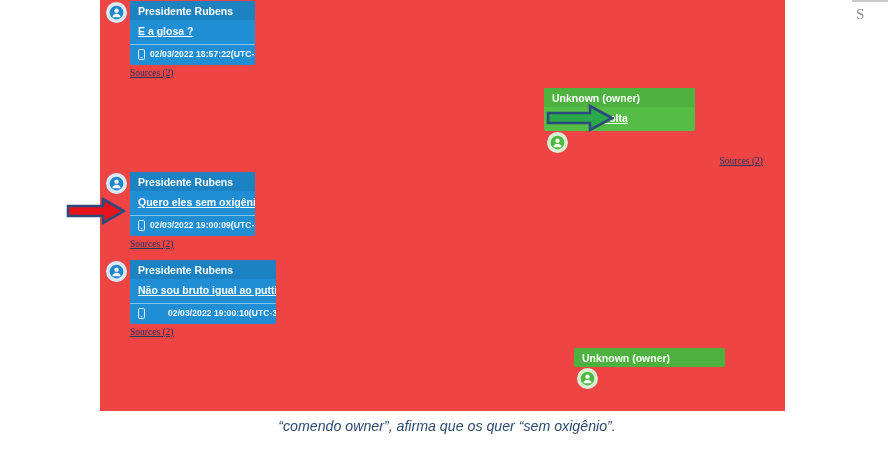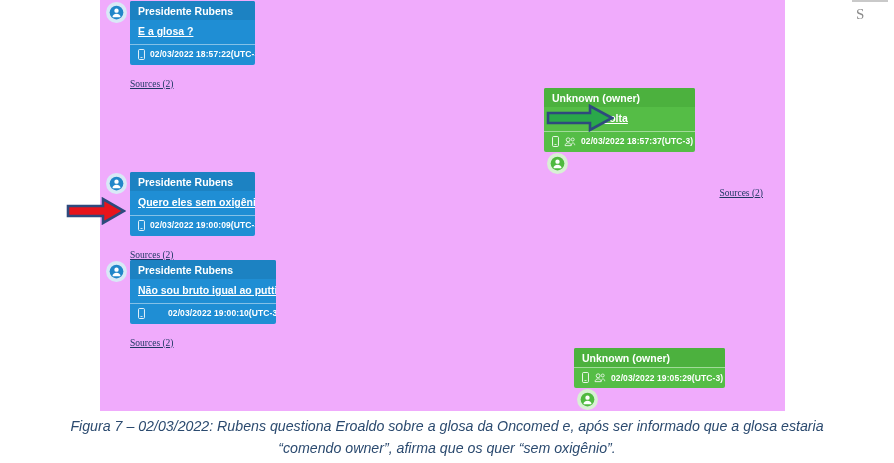--- a/index.html
+++ b/index.html
@@ -41,21 +41,21 @@
     font-family: "Liberation Serif", serif;
   }
 
   
   #chat-panel {
     position: absolute;
     left: 100px;
     top: 0px;
     width: 685px;
     height: 411px;
-    background: #f0abfc;
+    background: #ef4444;
     overflow: hidden;
   }
 
   
   .msg-group {
     position: absolute;
   }
   .msg-row {
     display: flex;
     align-items: flex-start;
@@ -124,21 +124,21 @@
   .bubble .footer .ts { letter-spacing: 0.1px; }
   .bubble .footer .ico { display: flex; align-items: center; }
   .bubble .footer svg { display: block; }
 
   
   .sources {
     font-size: 9.5px;
     color: #1f3864;
     text-decoration: underline;
     display: inline-block;
-    margin-top: 14px;
+    margin-top: 3px;
     cursor: pointer;
     font-family: "Liberation Serif", serif;
   }
   .sources-wrap { display: flex; }
   .sources-wrap.left  { justify-content: flex-start; }
   .sources-wrap.right { justify-content: flex-end; }
 
   
   .arrow { position: absolute; }
   .arrow svg { display: block; }
@@ -195,37 +195,20 @@
     <div class="sources-wrap left" style="margin-left:24px;">
       <span class="sources">Sources (2)</span>
     </div>
   </div>
 
   <div class="msg-group" style="left:444px; top:88px; width:235px;">
     <div class="msg-row outgoing">
       <div class="bubble green" style="width:151px;">
         <div class="sender">Unknown (owner)</div>
         <div class="body">Comendo solta</div>
-        <div class="footer">
-          <span class="ico">
-            <svg width="7" height="11" viewBox="0 0 10 16">
-                <rect x="0.7" y="0.7" width="8.6" height="14.6" rx="1.6" fill="none" stroke="#ffffff" stroke-width="1.3"></rect>
-                <rect x="3.3" y="12.1" width="3.4" height="1.1" rx="0.5" fill="#ffffff"></rect>
-              </svg>
-          </span>
-          <span class="ico">
-            <svg width="12" height="11" viewBox="0 0 18 14">
-              <circle cx="6.2" cy="4.4" r="2.9" fill="none" stroke="#ffffff" stroke-width="1.2"></circle>
-              <path d="M1.6 13.2c0-2.6 2.1-4.2 4.6-4.2s4.6 1.6 4.6 4.2z" fill="none" stroke="#ffffff" stroke-width="1.2"></path>
-              <circle cx="13.1" cy="4.0" r="2.2" fill="none" stroke="#ffffff" stroke-width="1.1"></circle>
-              <path d="M10.9 12.6c0-2.1 1.1-3.4 2.6-3.4 1.5 0 2.6 1.3 2.6 3.4" fill="none" stroke="#ffffff" stroke-width="1.1"></path>
-            </svg>
-          </span>
-          <span class="ts">02/03/2022 18:57:37(UTC-3)</span>
-        </div>
       </div>
       <div class="avatar green" style="margin-left:3px;">
         <svg width="15" height="15" viewBox="0 0 24 24" aria-hidden="true">
           <circle cx="12" cy="12" r="11" fill="#4fb93f"></circle>
           <circle cx="12" cy="9" r="3.5" fill="#ffffff"></circle>
           <path d="M5.5 19.5c0-3.6 2.9-5.6 6.5-5.6s6.5 2 6.5 5.6z" fill="#ffffff"></path>
         </svg>
       </div>
     </div>
     <div class="sources-wrap right" style="margin-right:16px;">
@@ -286,37 +269,20 @@
     </div>
     <div class="sources-wrap left" style="margin-left:24px;">
       <span class="sources">Sources (2)</span>
     </div>
   </div>
 
   <div class="msg-group" style="left:474px; top:348px; width:205px;">
     <div class="msg-row outgoing">
       <div class="bubble green" style="width:151px;">
         <div class="sender">Unknown (owner)</div>
-        <div class="footer">
-          <span class="ico">
-            <svg width="7" height="11" viewBox="0 0 10 16">
-                <rect x="0.7" y="0.7" width="8.6" height="14.6" rx="1.6" fill="none" stroke="#ffffff" stroke-width="1.3"></rect>
-                <rect x="3.3" y="12.1" width="3.4" height="1.1" rx="0.5" fill="#ffffff"></rect>
-              </svg>
-          </span>
-          <span class="ico">
-            <svg width="12" height="11" viewBox="0 0 18 14">
-              <circle cx="6.2" cy="4.4" r="2.9" fill="none" stroke="#ffffff" stroke-width="1.2"></circle>
-              <path d="M1.6 13.2c0-2.6 2.1-4.2 4.6-4.2s4.6 1.6 4.6 4.2z" fill="none" stroke="#ffffff" stroke-width="1.2"></path>
-              <circle cx="13.1" cy="4.0" r="2.2" fill="none" stroke="#ffffff" stroke-width="1.1"></circle>
-              <path d="M10.9 12.6c0-2.1 1.1-3.4 2.6-3.4 1.5 0 2.6 1.3 2.6 3.4" fill="none" stroke="#ffffff" stroke-width="1.1"></path>
-            </svg>
-          </span>
-          <span class="ts">02/03/2022 19:05:29(UTC-3)</span>
-        </div>
       </div>
       <div class="avatar green" style="margin-left:3px;">
         <svg width="15" height="15" viewBox="0 0 24 24" aria-hidden="true">
           <circle cx="12" cy="12" r="11" fill="#4fb93f"></circle>
           <circle cx="12" cy="9" r="3.5" fill="#ffffff"></circle>
           <path d="M5.5 19.5c0-3.6 2.9-5.6 6.5-5.6s6.5 2 6.5 5.6z" fill="#ffffff"></path>
         </svg>
       </div>
     </div>
   </div>
@@ -329,15 +295,14 @@
   </svg>
 </div>
 
 <div class="arrow" style="left:66px; top:197px;">
   <svg width="60" height="28" viewBox="0 0 60 28">
     <polygon points="2,9 37,9 37,2 58,14 37,26 37,19 2,19" fill="#e8141b" stroke="#2e4a7d" stroke-width="2.6" stroke-linejoin="miter"></polygon>
   </svg>
 </div>
 
 <div id="caption">
-  <span class="line1">Figura 7 – 02/03/2022: Rubens questiona Eroaldo sobre a glosa da Oncomed e, após ser informado que a glosa estaria</span>
   <span class="line2">“comendo owner”, afirma que os quer “sem oxigênio”.</span>
 </div>
 
 </body></html>

